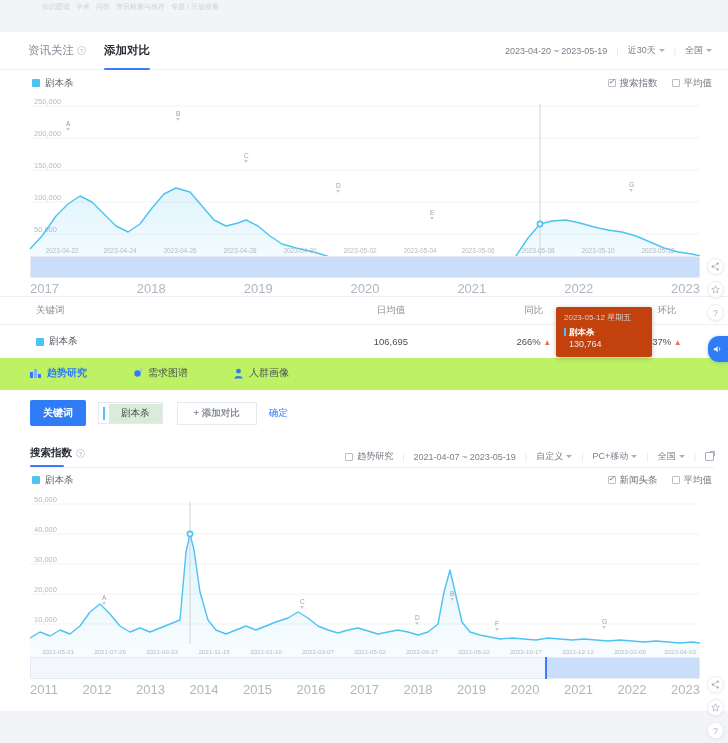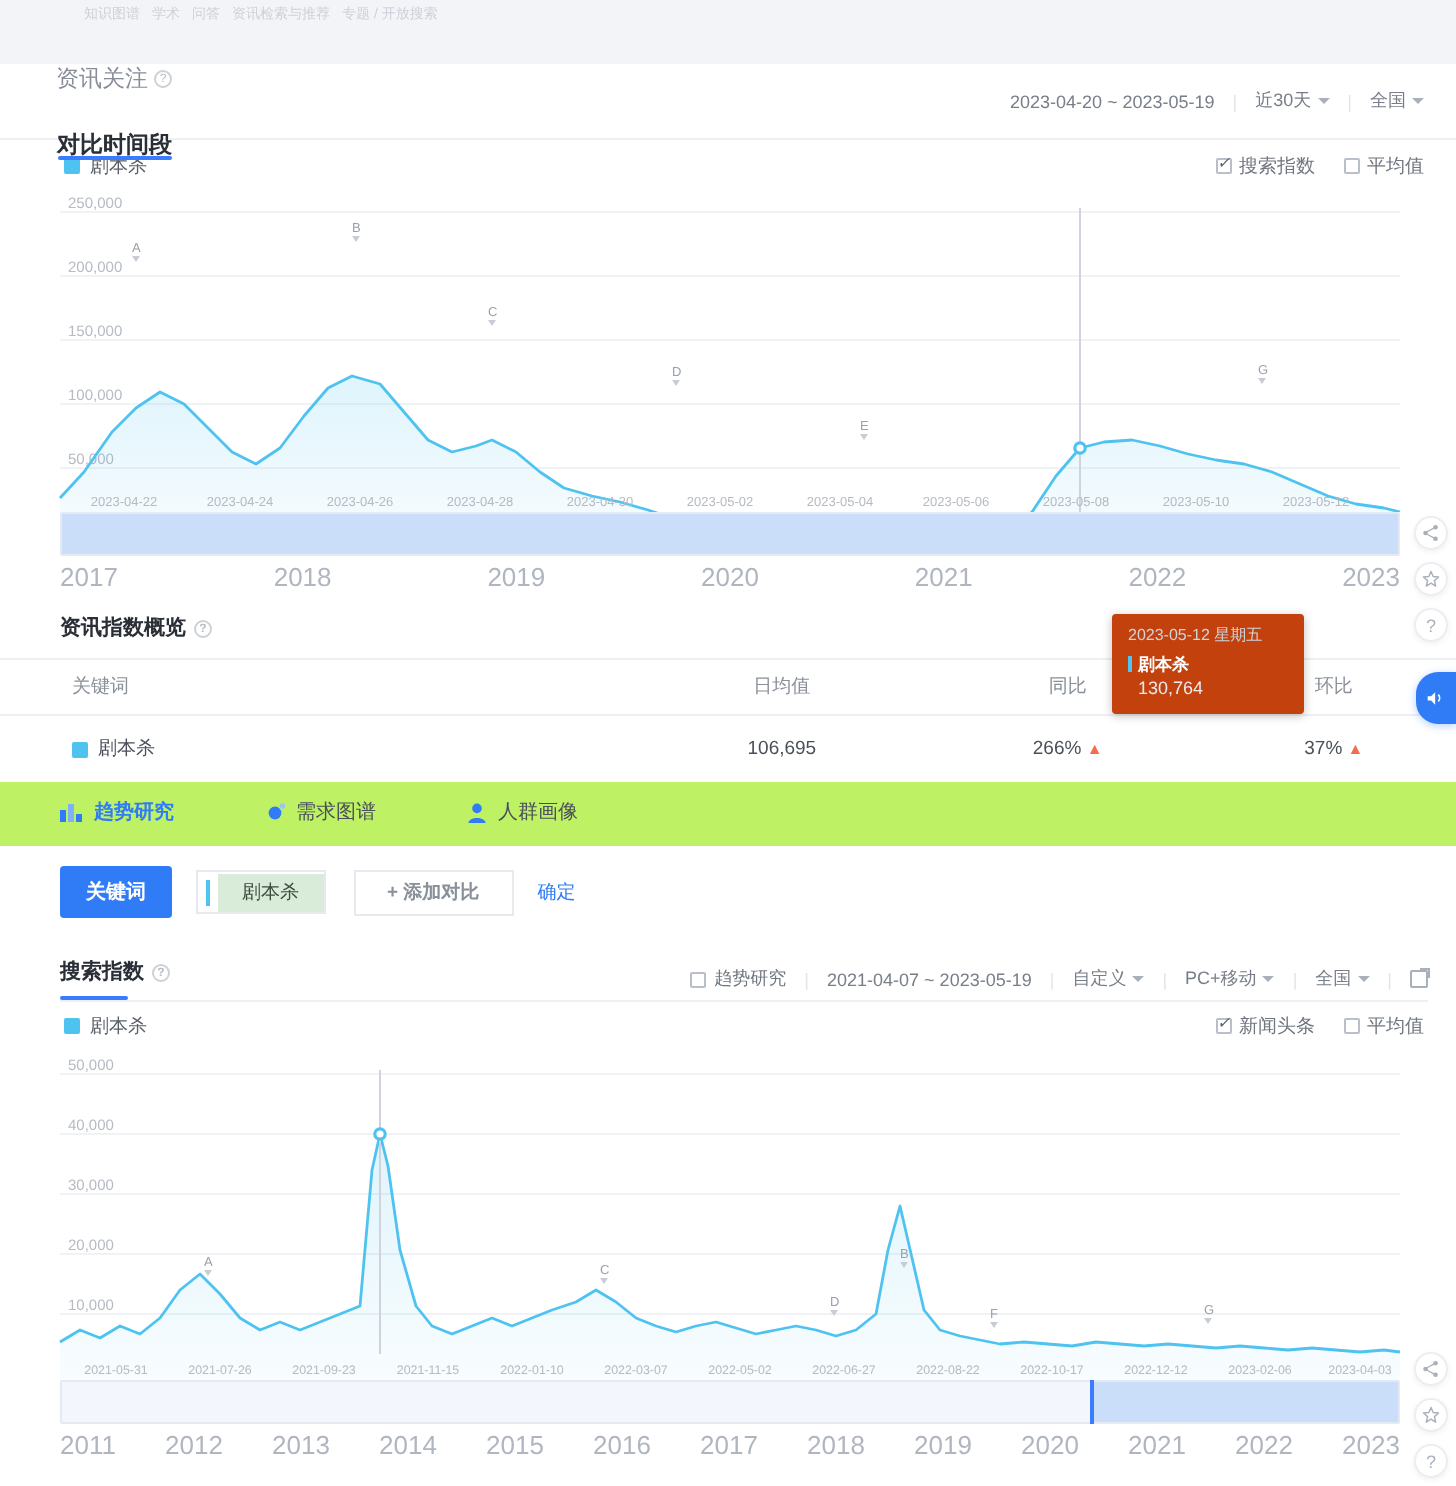--- a/index.html
+++ b/index.html
@@ -25,21 +25,21 @@
 
   
   .card { background: #fff; }
 
   
   .tabbar {
     height: 38px; display: flex; align-items: center;
     padding: 0 16px 0 28px; border-bottom: 1px solid #eef0f3;
     position: relative;
   }
-  .tabs { display: flex; align-items: flex-end; gap: 18px; height: 38px; flex-direction: column; }
+  .tabs { display: flex; align-items: flex-end; gap: 18px; height: 38px; }
   .tab {
     position: relative; height: 38px; display: flex; align-items: center;
     font-size: 11.5px; color: #888e99; cursor: pointer; gap: 3px;
   }
   .tab.active { color: #2a2e36; font-weight: 600; }
   .tab.active:after {
     content: ""; position: absolute; left: 0; right: 0; bottom: 0;
     height: 2px; background: #3b7cff; border-radius: 2px;
   }
   .qmark {
@@ -216,21 +216,21 @@
 
   <div class="card">
 
     <div class="tabbar">
       <div class="tabs">
         <div class="tab">
           <span>资讯关注</span>
           <span class="qmark">?</span>
         </div>
         <div class="tab active">
-          <span>对比时间段</span>
+          <span>添加对比</span>
         </div>
       </div>
       <div class="hdr-right">
         <span>2023-04-20 ~ 2023-05-19</span>
         <span class="sep">|</span>
         <span class="drop">
           <span>近30天</span>
           <i class="caret"></i>
         </span>
         <span class="sep">|</span>
@@ -334,24 +334,20 @@
         <span>2017</span>
         <span>2018</span>
         <span>2019</span>
         <span>2020</span>
         <span>2021</span>
         <span>2022</span>
         <span>2023</span>
       </div>
     </div>
 
-    <div class="ov-title">
-      <span>资讯指数概览</span>
-      <span class="qmark">?</span>
-    </div>
     <table class="ovt">
       <thead>
         <tr>
           <th>关键词</th>
           <th>日均值</th>
           <th>同比</th>
           <th>环比</th>
         </tr>
       </thead>
       <tbody>

